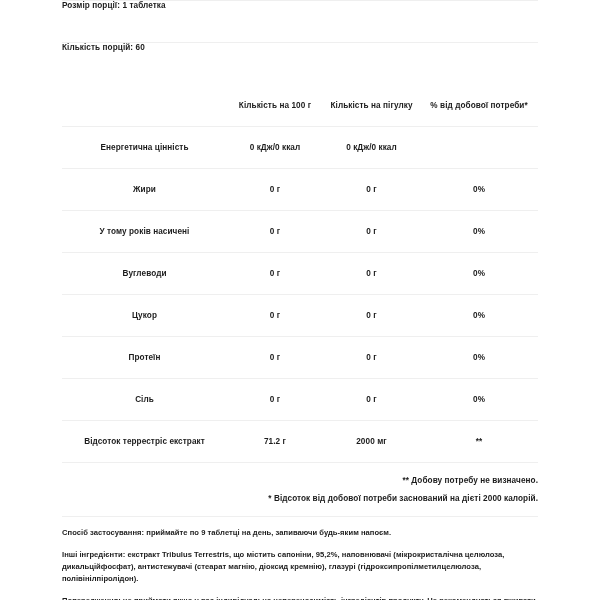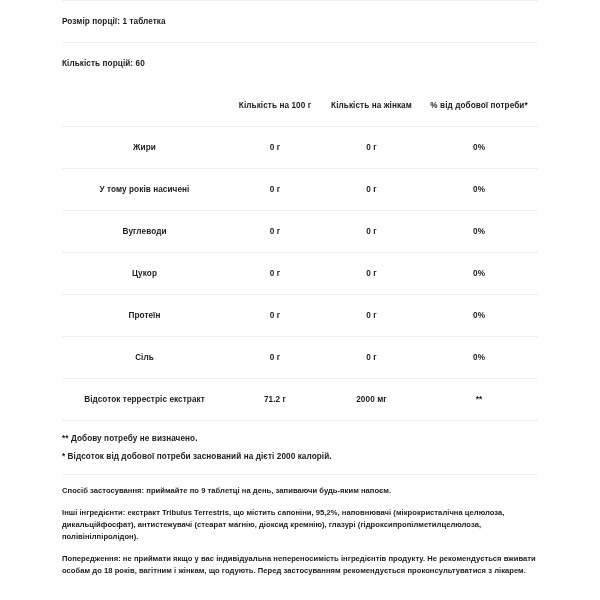--- a/index.html
+++ b/index.html
@@ -27,21 +27,21 @@
     width: 476px;
   }
   .rule {
     height: 1px;
     background: #efefef;
     width: 100%;
   }
   .meta-row {
     height: 41px;
     display: flex;
-    align-items: center;
+    align-items: flex-start;
   }
   .meta-row .meta-text {
     font-size: 8.2px;
     font-weight: bold;
     letter-spacing: 0.01em;
     color: #1c1c1c;
     white-space: nowrap;
   }
   .tbl {
     width: 100%;
@@ -75,20 +75,21 @@
     padding-bottom: 11px;
   }
   .note-line {
     font-size: 8.2px;
     font-weight: bold;
     letter-spacing: 0.01em;
     color: #1c1c1c;
     line-height: 1.55;
     margin-bottom: 5px;
     white-space: nowrap;
+    text-align: right;
   }
   .note-line:last-child { margin-bottom: 0; }
   .para-block {
     padding-top: 10px;
   }
   .para {
     font-size: 7.6px;
     font-weight: bold;
     letter-spacing: 0.005em;
     color: #1c1c1c;
@@ -119,25 +120,31 @@
       <colgroup>
         <col class="c-label">
         <col class="c-per100">
         <col class="c-perpill">
         <col class="c-daily">
       </colgroup>
       <thead>
         <tr>
           <th></th>
           <th>Кількість на 100 г</th>
-          <th>Кількість на жінкам</th>
+          <th>Кількість на пігулку</th>
           <th>% від добової потреби*</th>
         </tr>
       </thead>
       <tbody>
+        <tr>
+          <td>Енергетична цінність</td>
+          <td>0 кДж/0 ккал</td>
+          <td>0 кДж/0 ккал</td>
+          <td></td>
+        </tr>
         <tr>
           <td>Жири</td>
           <td>0 г</td>
           <td>0 г</td>
           <td>0%</td>
         </tr>
         <tr>
           <td>У тому років насичені</td>
           <td>0 г</td>
           <td>0 г</td>

